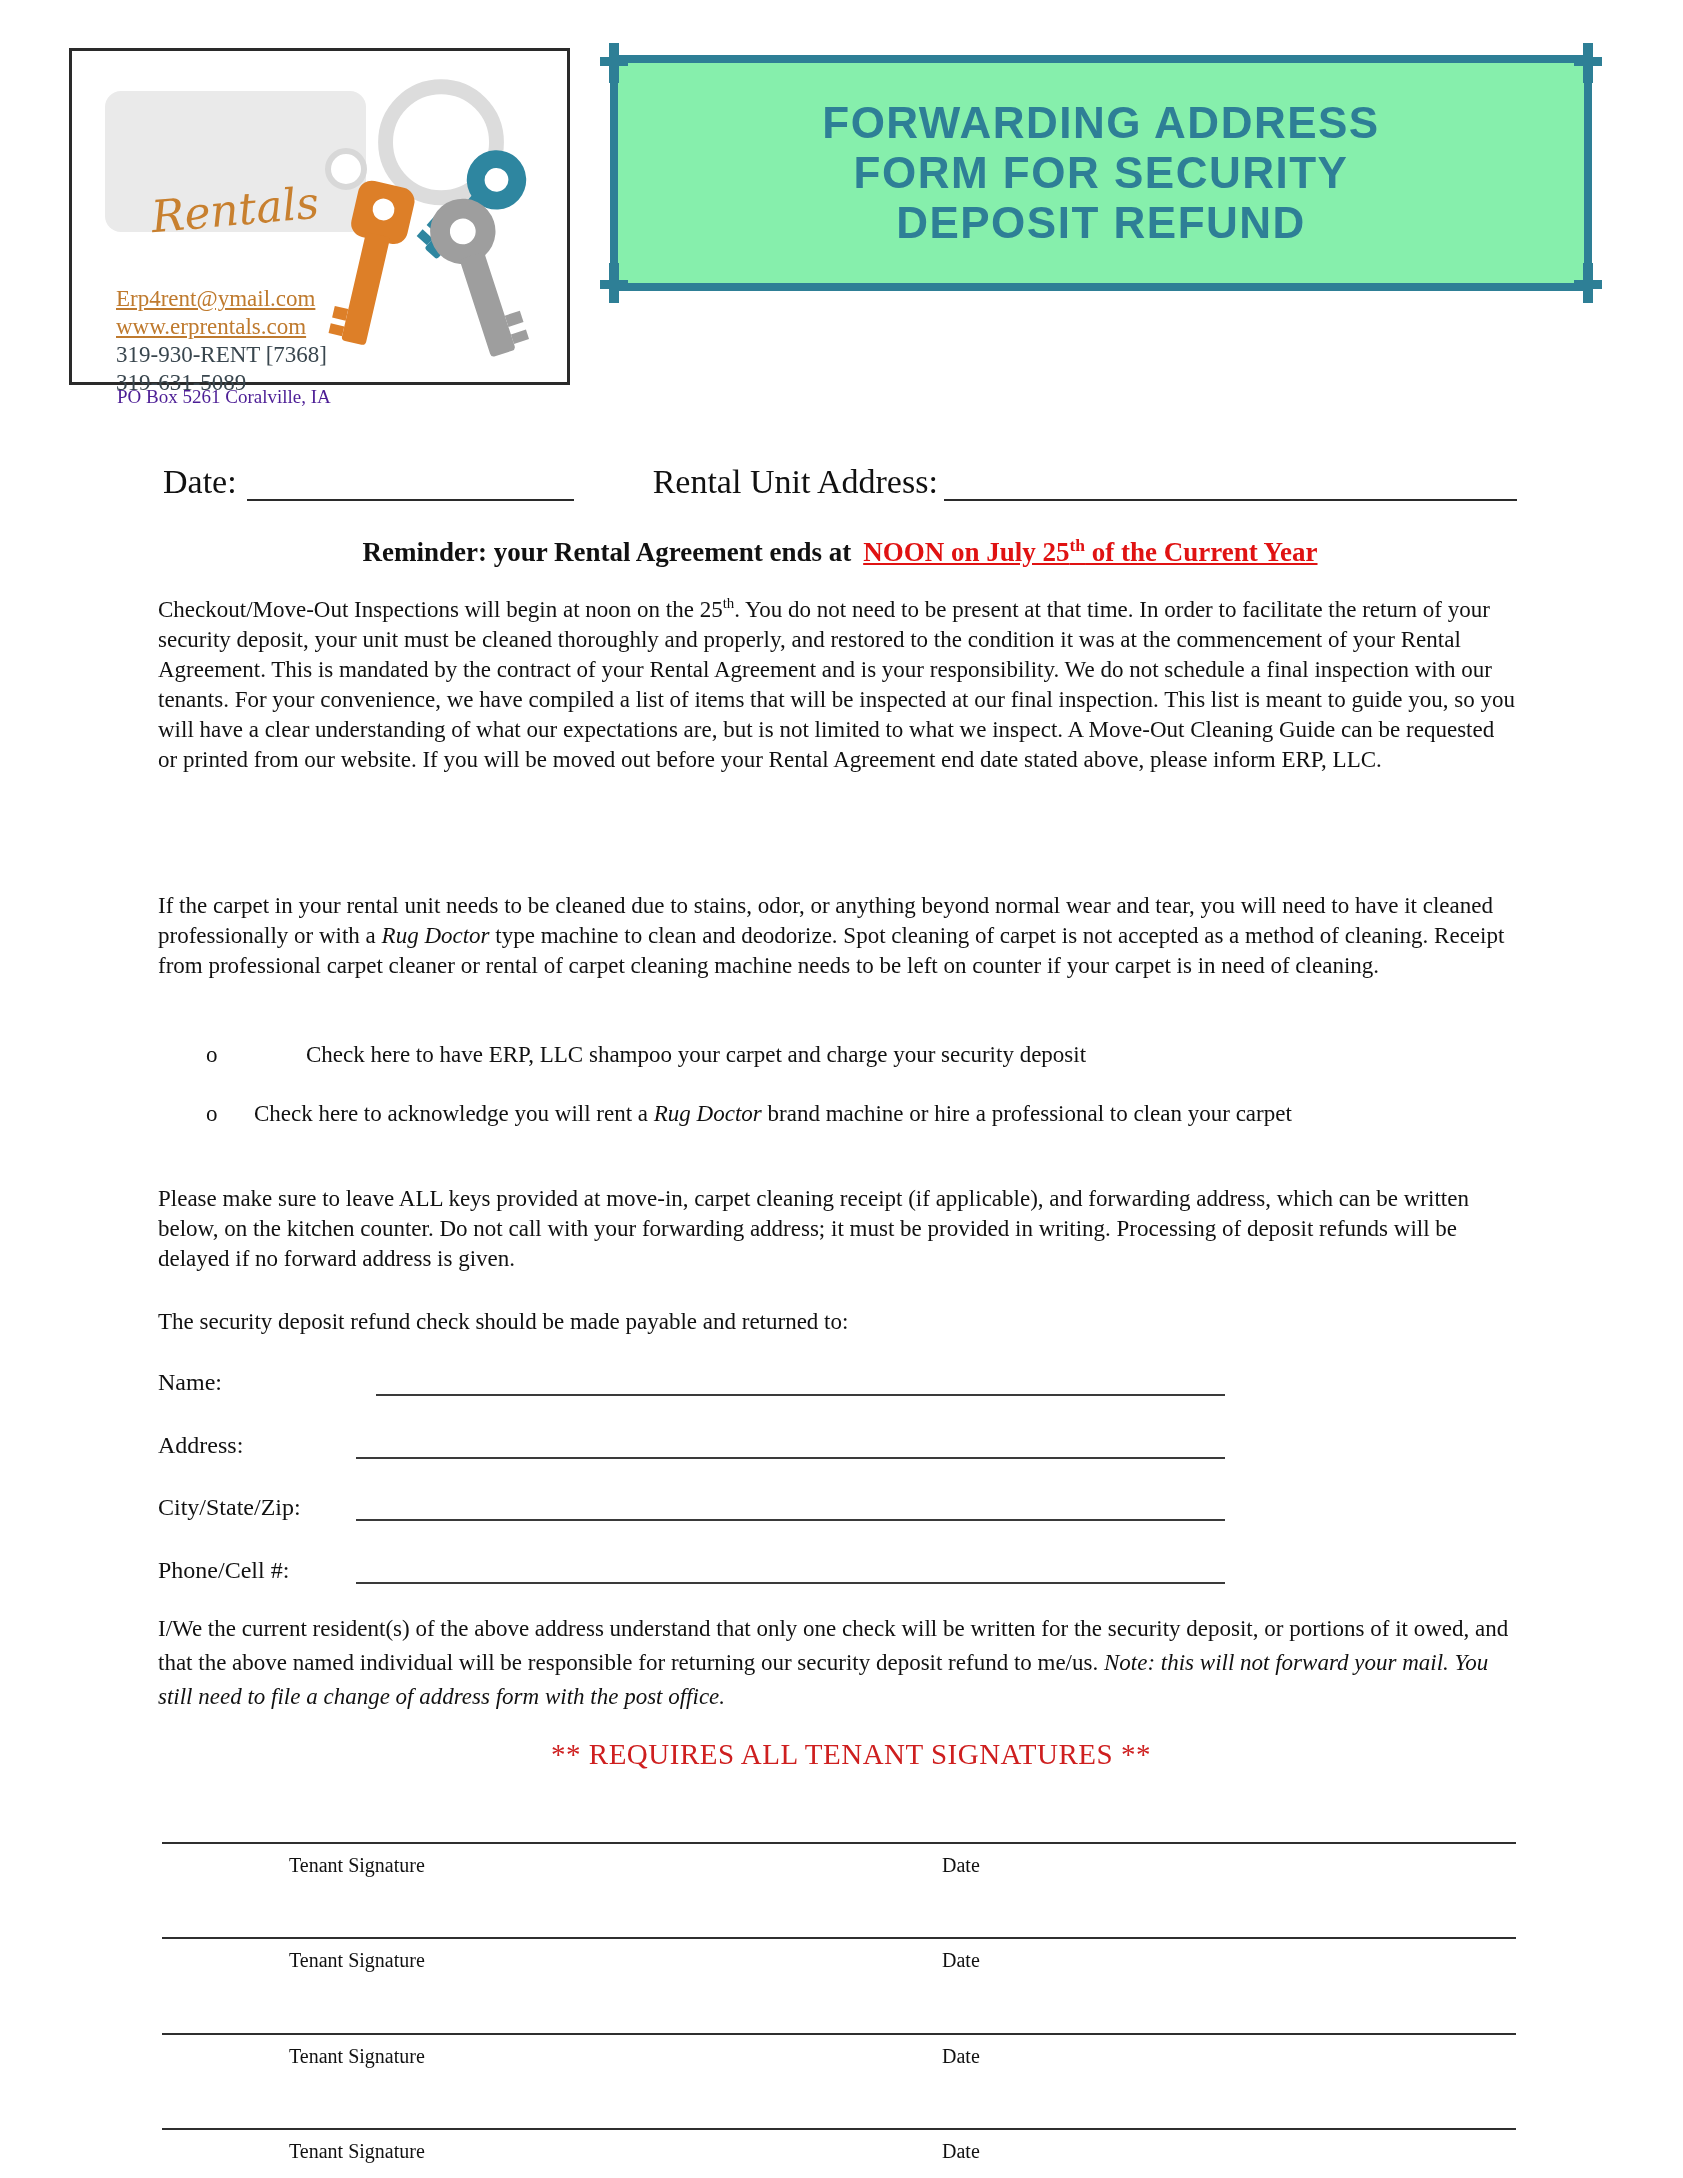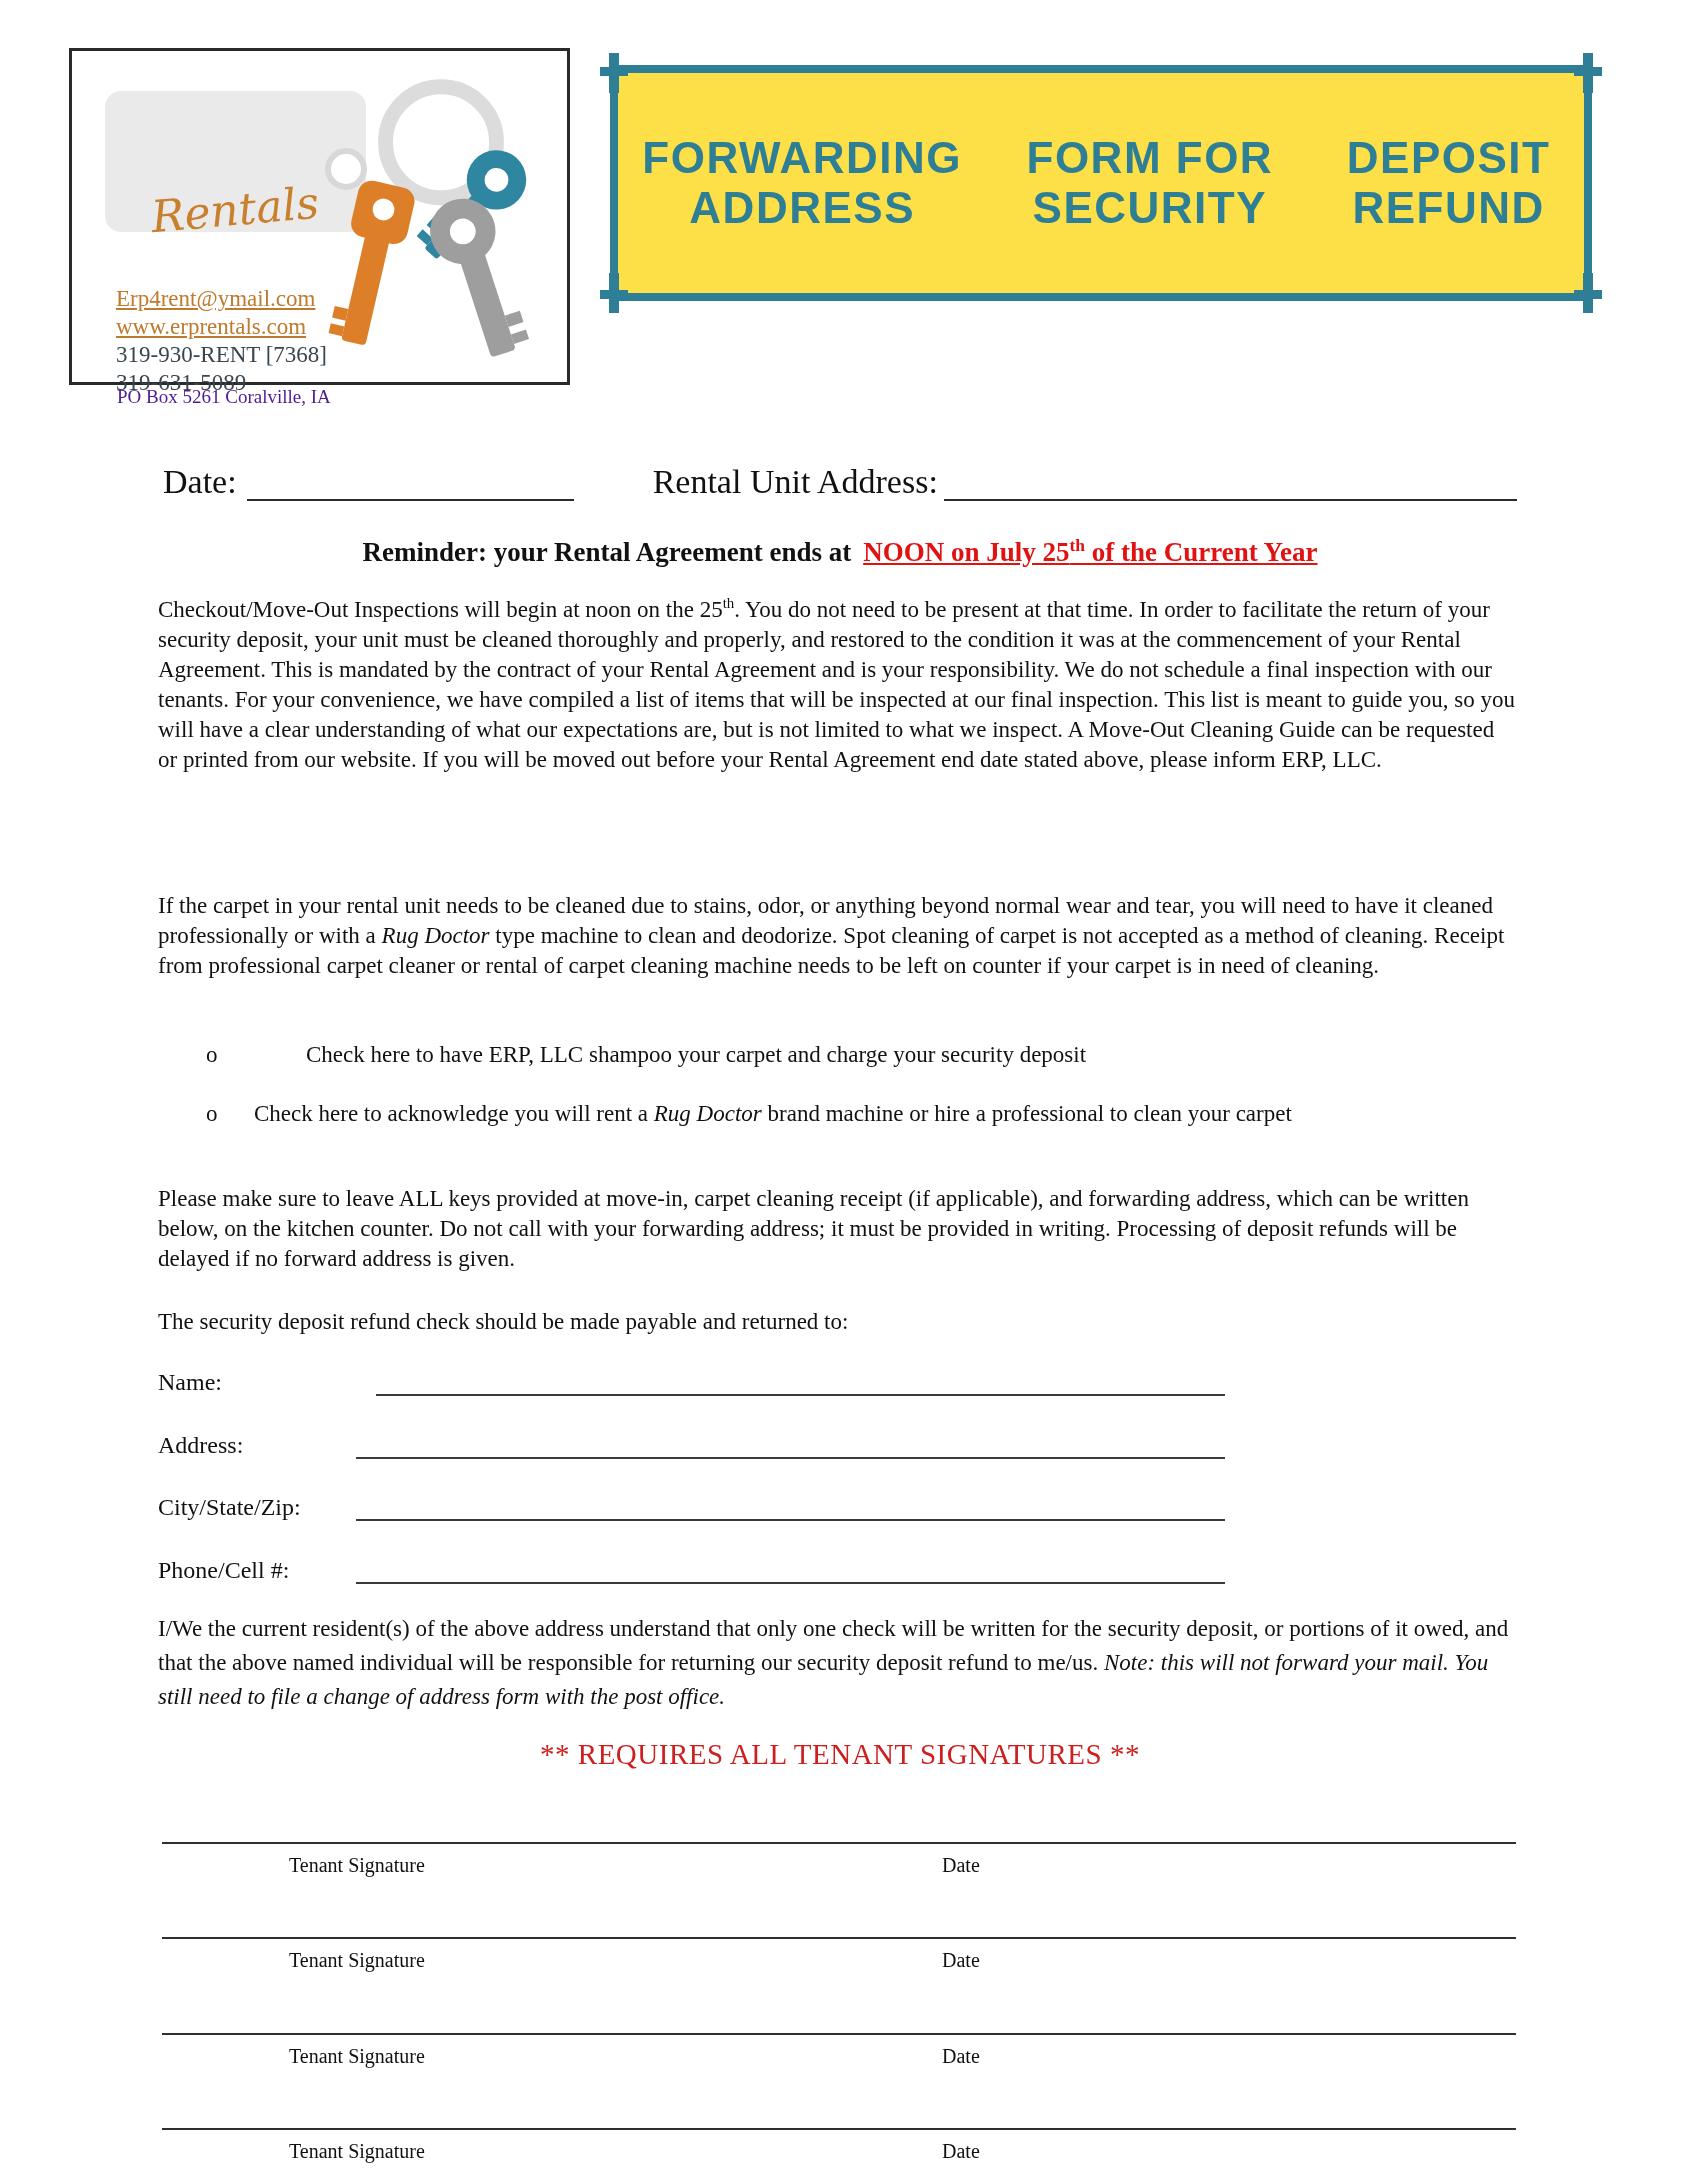--- a/index.html
+++ b/index.html
@@ -14,22 +14,22 @@
     font-size:117px;line-height:117px;letter-spacing:-4px;color:#2E7F96;}
   .brand-sub{position:absolute;left:46px;top:93px;font-family:"DejaVu Serif",serif;font-style:italic;
     font-size:44px;color:#C8802F;transform:rotate(-5deg);white-space:nowrap;}
   .tag-hole{position:absolute;left:220px;top:57px;width:30px;height:30px;border-radius:50%;background:#fff;border:6px solid #D8D8D8;}
   .keys-svg{position:absolute;left:250px;top:14px;width:242px;height:313px;}
   .contact{position:absolute;left:44px;top:234px;font-size:23px;line-height:28px;}
   .contact a{color:#BF7A2E;text-decoration:underline;cursor:pointer;display:block;}
   .contact .phone{color:#39464e;display:block;}
   .po-box{position:absolute;left:117px;top:386px;font-size:19px;color:#4c1d95;}
   
-  .banner{position:absolute;left:610px;top:65px;width:982px;height:236px;box-sizing:border-box;
-    background:#fde047;border:8px solid #2E7F96;display:flex;flex-direction:row;justify-content:center;align-items:center;}
+  .banner{position:absolute;left:610px;top:55px;width:982px;height:236px;box-sizing:border-box;
+    background:#86efac;border:8px solid #2E7F96;display:flex;flex-direction:column;justify-content:center;align-items:center;}
   .banner .t{font-family:"Liberation Sans",sans-serif;font-weight:bold;font-size:44px;line-height:50px;
     letter-spacing:1.5px;color:#2E7F96;text-align:center;}
   .tick{position:absolute;background:#2E7F96;}
   .tk-v{width:10px;height:40px;}
   .tk-h{width:28px;height:9px;}
   .tl-v{left:-9px;top:-20px;} .tl-h{left:-18px;top:-6px;}
   .tr-v{right:-9px;top:-20px;} .tr-h{right:-18px;top:-6px;}
   .bl-v{left:-9px;bottom:-20px;} .bl-h{left:-18px;bottom:-6px;}
   .br-v{right:-9px;bottom:-20px;} .br-h{right:-18px;bottom:-6px;}
   
@@ -56,21 +56,21 @@
   .chk2{top:1099px;}
   .chk .bullet{width:20px;flex:0 0 auto;}
   .chk1 .txt{margin-left:80px;}
   .chk2 .txt{margin-left:28px;width:1203px;}
   
   .frow{position:absolute;left:158px;width:1067px;height:40px;display:flex;align-items:flex-end;font-size:24px;}
   .frow .flabel{width:198px;flex:0 0 auto;}
   .frow .fline{flex:1;border-bottom:2px solid #3a3a3a;height:36px;}
   .f-name{top:1356px;gap:20px;} .f-address{top:1419px;} .f-city{top:1481px;} .f-phone{top:1544px;}
   
-  .sig-heading{position:absolute;left:163px;top:1738px;width:1354px;text-align:center;font-size:29px;color:#CE1F1F;letter-spacing:0.5px;}
+  .sig-heading{position:absolute;left:174px;top:1738px;width:1354px;text-align:center;font-size:29px;color:#CE1F1F;letter-spacing:0.5px;}
   .sig-row{position:absolute;left:162px;width:1354px;height:44px;border-top:2.5px solid #2f2f2f;}
   .sr1{top:1842px;} .sr2{top:1937px;} .sr3{top:2033px;} .sr4{top:2128px;}
   .sig-row .sig-label{position:absolute;left:127px;top:10px;font-size:20px;}
   .sig-row .date-label{position:absolute;left:780px;top:10px;font-size:20px;}
 </style>
 </head>
 <body>
 
 <div class="page">
 

